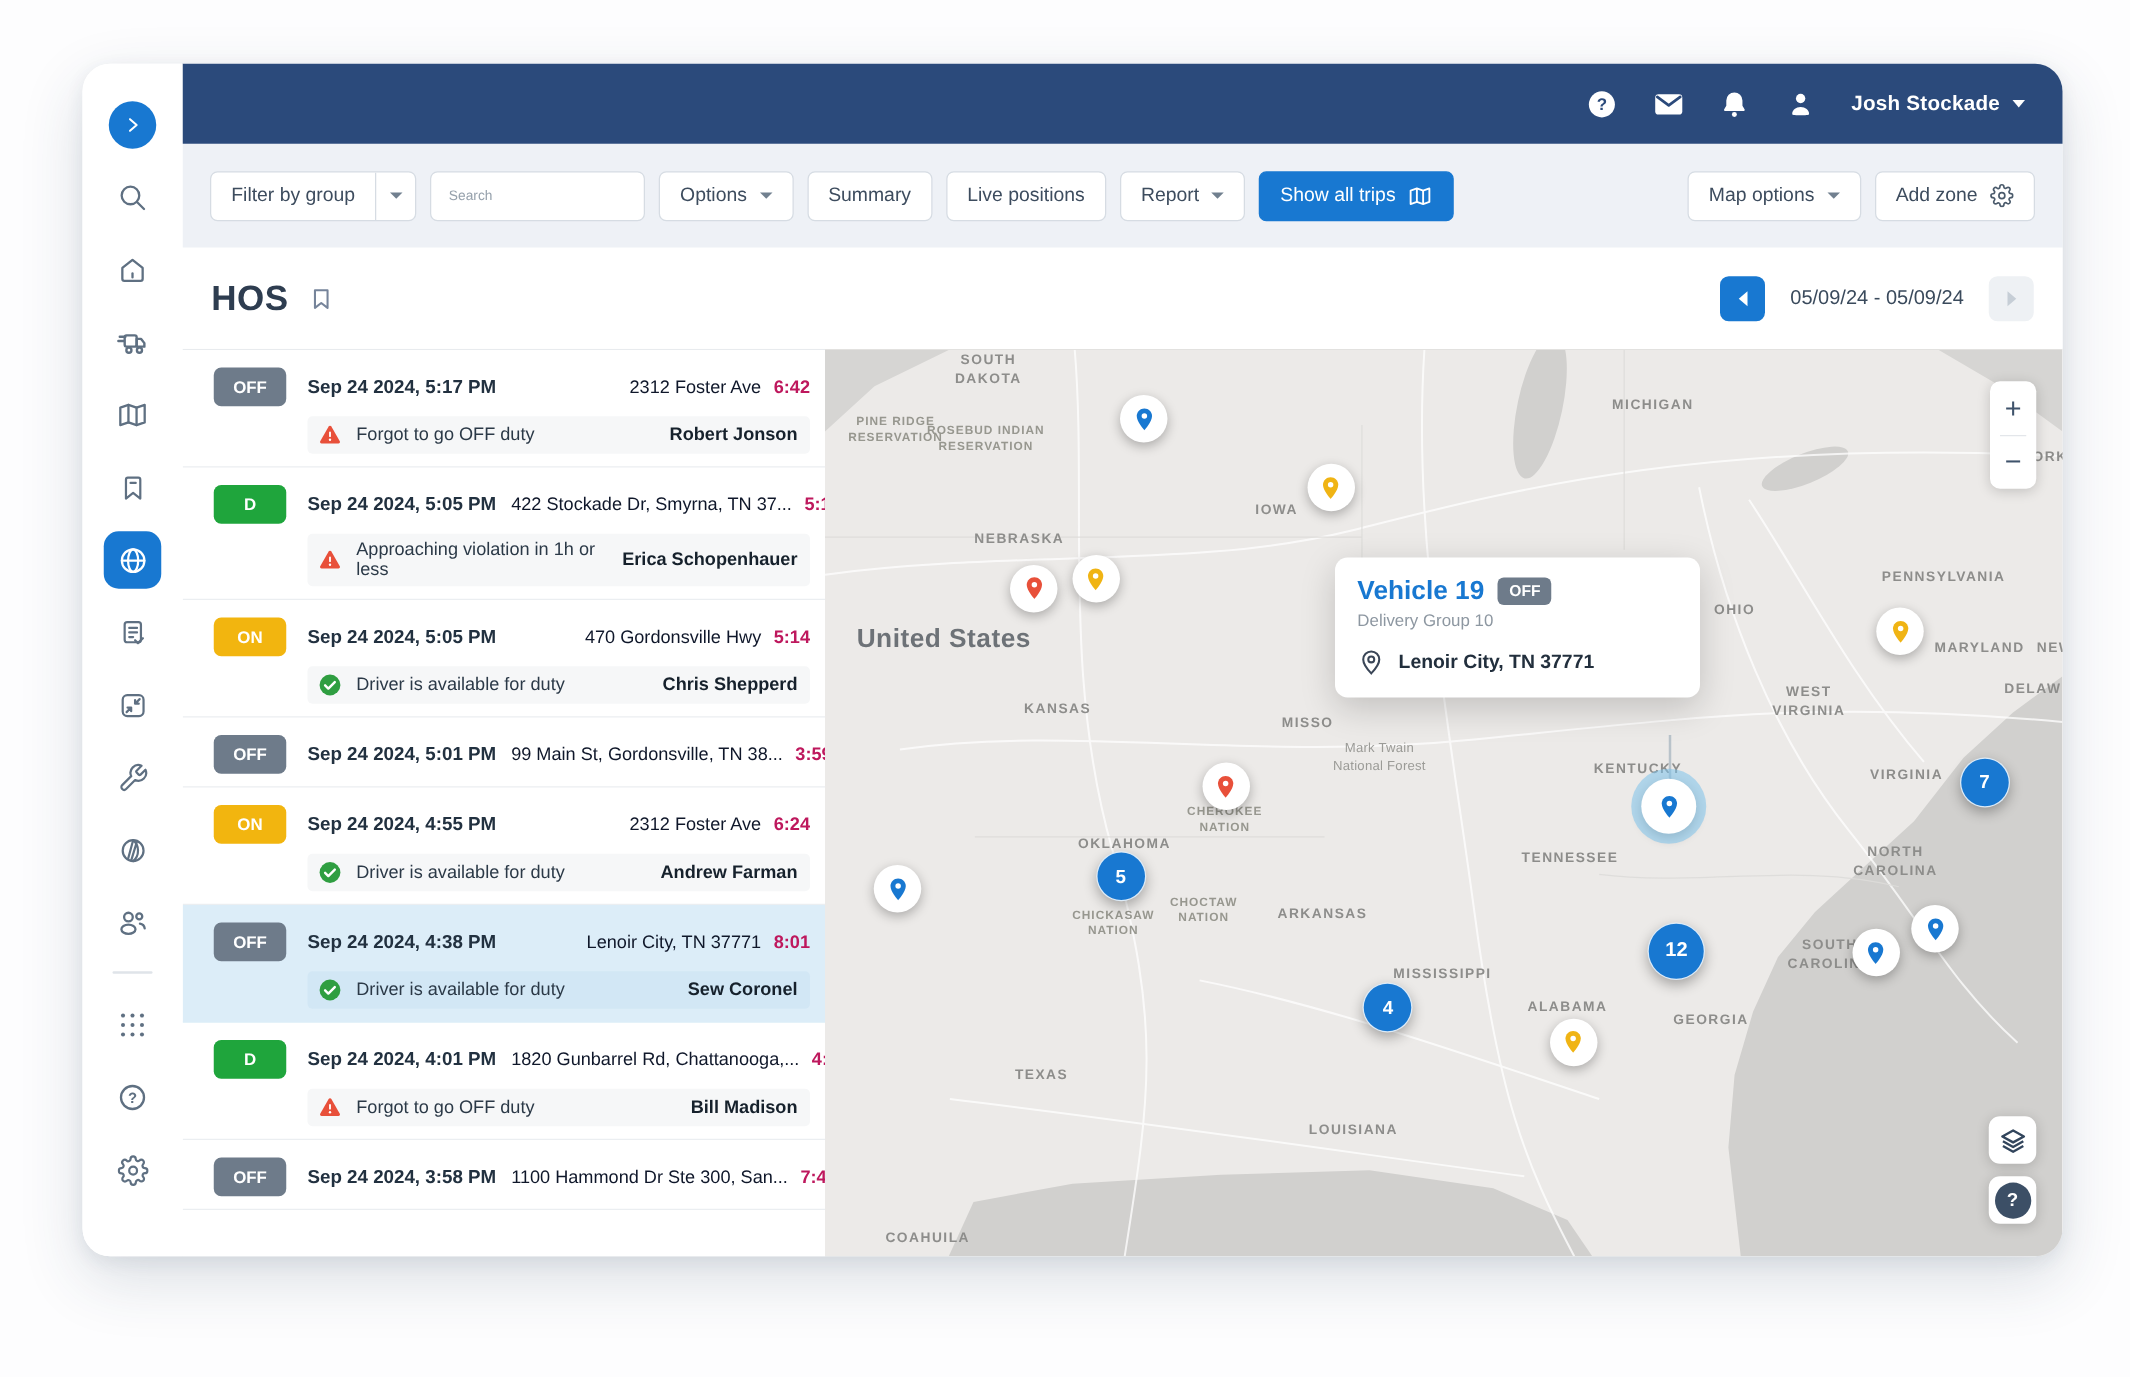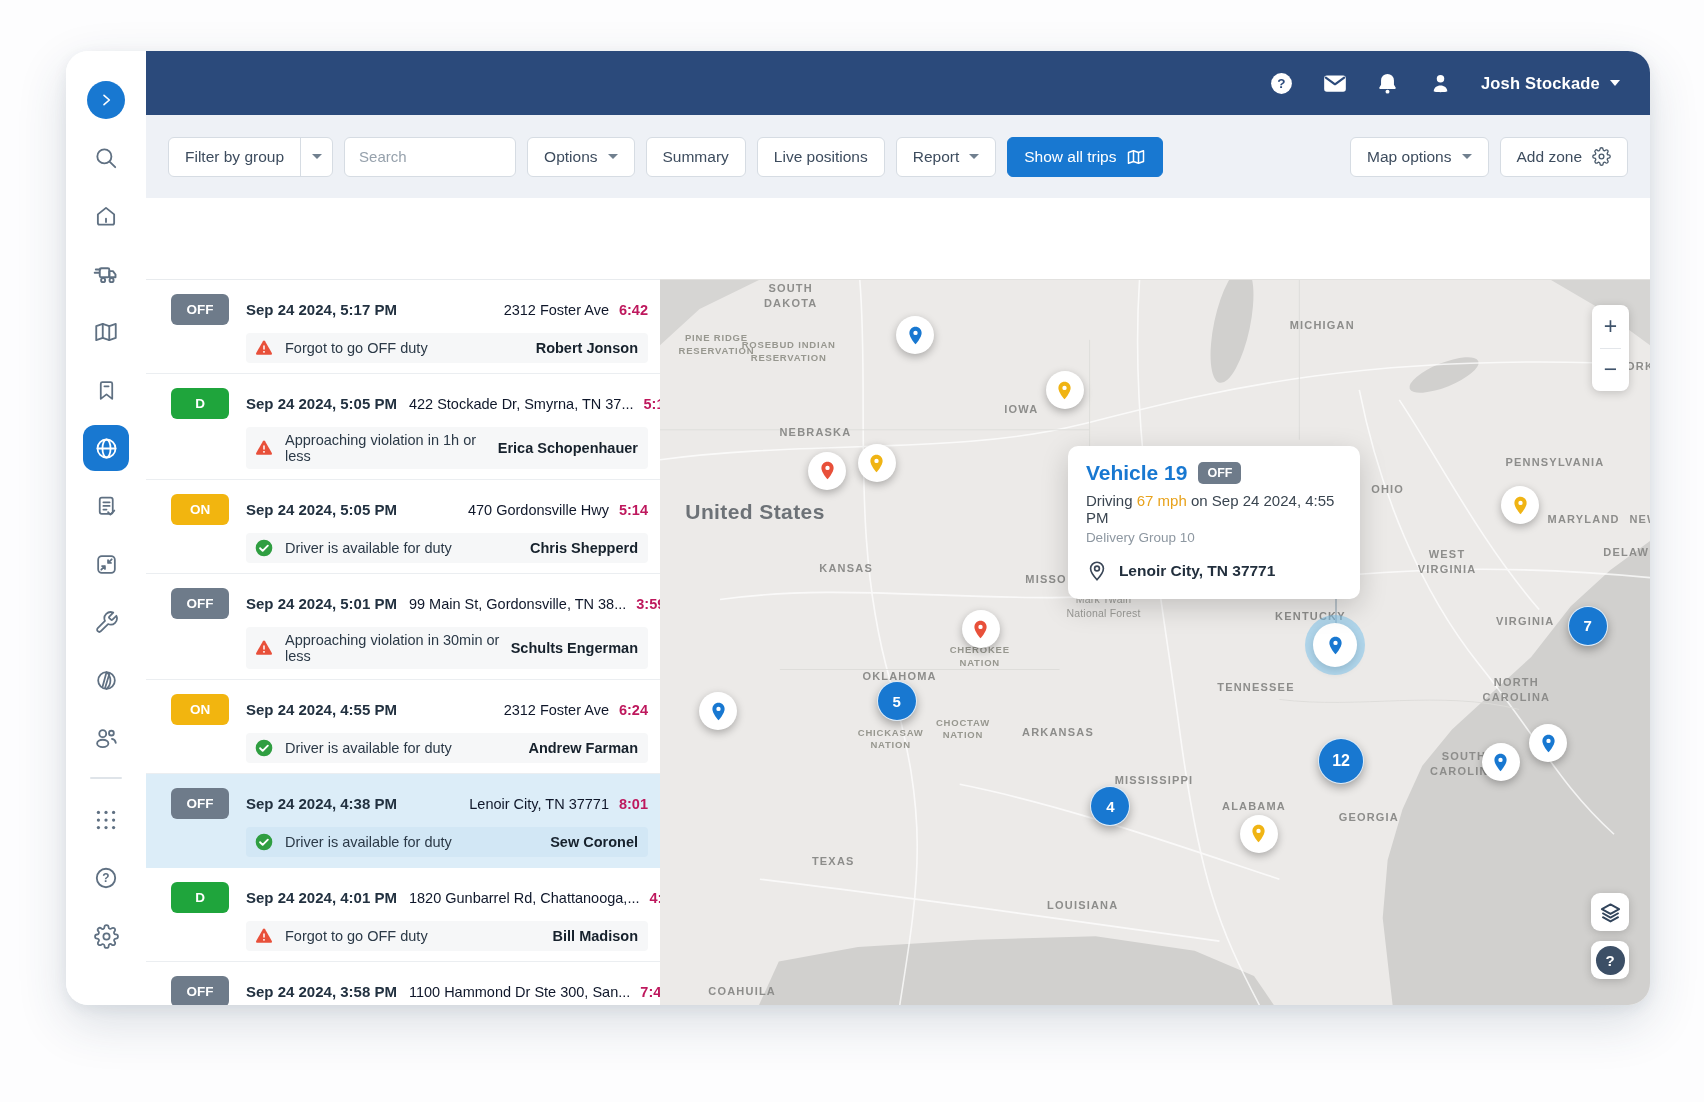--- a/index.html
+++ b/index.html
@@ -32,21 +32,21 @@
   
   .toolbar { position:absolute; left:80px; top:64px; right:0; height:83px; background:#eef1f6;
              display:flex; align-items:center; gap:11px; padding:0 22px; z-index:3; }
   .tbtn { height:40px; background:#fff; border:1px solid #d6dce3; border-radius:6px; display:flex; align-items:center;
           gap:10px; padding:0 16px; font-size:15.5px; color:#3d4c5e; cursor:pointer; white-space:nowrap; }
   .tbtn .tcaret { width:0; height:0; border-left:5px solid transparent; border-right:5px solid transparent; border-top:5.5px solid #71808f; }
   .split { display:flex; height:40px; border:1px solid #d6dce3; border-radius:6px; background:#fff; overflow:hidden; }
   .split-main { display:flex; align-items:center; padding:0 16px; font-size:15.5px; color:#3d4c5e; cursor:pointer; }
   .split-arrow { width:32px; border-left:1px solid #d6dce3; display:flex; align-items:center; justify-content:center; cursor:pointer; }
   .search-box { width:172px; height:40px; background:#fff; border:1px solid #d6dce3; border-radius:6px;
-                font-size:15px; color:#3d4c5e; padding:0 14px; font-family:"Liberation Sans", sans-serif; }
+                font-size:11px; color:#3d4c5e; padding:0 14px; font-family:"Liberation Sans", sans-serif; }
   .search-box::placeholder { color:#96a1ac; }
   .primary { background:#1878d1; border-color:#1878d1; color:#fff; }
   .toolbar-right { margin-left:auto; display:flex; gap:11px;justify-content:center; }
 
   
   .hos-header { position:absolute; left:80px; top:147px; right:0; height:81px; background:#fff;
                 display:flex; align-items:center; padding:0 23px; z-index:2; }
   .hos-title { font-size:28px; font-weight:700; color:#2e3d50; letter-spacing:.4px; }
   .hos-bookmark { margin-left:15px; cursor:pointer; display:flex; }
   .date-nav { margin-left:auto; display:flex; align-items:center; gap:20px; }
@@ -314,20 +314,37 @@
         <button class="tbtn">
           <span>Add zone</span>
           <svg width="19" height="19" viewBox="0 0 24 24" fill="none" stroke="#4a5a6b" stroke-width="1.7">
               <circle cx="12" cy="12" r="3"></circle>
               <path d="M19.4 15a1.65 1.65 0 0 0 .33 1.82l.06.06a2 2 0 1 1-2.83 2.83l-.06-.06a1.65 1.65 0 0 0-1.82-.33 1.65 1.65 0 0 0-1 1.51V21a2 2 0 1 1-4 0v-.09A1.65 1.65 0 0 0 9 19.4a1.65 1.65 0 0 0-1.82.33l-.06.06a2 2 0 1 1-2.83-2.83l.06-.06a1.65 1.65 0 0 0 .33-1.82 1.65 1.65 0 0 0-1.51-1H3a2 2 0 1 1 0-4h.09A1.65 1.65 0 0 0 4.6 9a1.65 1.65 0 0 0-.33-1.82l-.06-.06a2 2 0 1 1 2.83-2.83l.06.06a1.65 1.65 0 0 0 1.82.33H9a1.65 1.65 0 0 0 1-1.51V3a2 2 0 1 1 4 0v.09a1.65 1.65 0 0 0 1 1.51 1.65 1.65 0 0 0 1.82-.33l.06-.06a2 2 0 1 1 2.83 2.83l-.06.06a1.65 1.65 0 0 0-.33 1.82V9a1.65 1.65 0 0 0 1.51 1H21a2 2 0 1 1 0 4h-.09a1.65 1.65 0 0 0-1.51 1z"></path>
             </svg>
         </button>
       </div>
     </div>
 
+    <div class="hos-header">
+      <span class="hos-title">HOS</span>
+      <span class="hos-bookmark">
+        <svg width="22" height="22" viewBox="0 0 24 24" fill="none" stroke="#76849a" stroke-width="1.8" stroke-linejoin="round">
+            <path d="M6.5 4.5h11V20l-5.5-4.3L6.5 20z"></path>
+          </svg>
+      </span>
+      <div class="date-nav">
+        <span class="nav-btn nav-prev">
+            <span class="tri-left"></span>
+          </span>
+        <span class="date-range">05/09/24 - 05/09/24</span>
+        <span class="nav-btn nav-next">
+            <span class="tri-right"></span>
+          </span>
+      </div>
+    </div>
 
     <div class="content">
 
       <div class="hos-list">
 
       <div class="hos-item">
             <div class="line1">
               <span class="badge off">OFF</span>
               <span class="time">Sep 24 2024, 5:17 PM</span>
               <span class="addr">2312 Foster Ave</span>
@@ -384,32 +401,20 @@
               <span class="msg">Driver is available for duty</span>
               <span class="driver">Chris Shepperd</span>
             </div>
           </div>
           <div class="hos-item">
             <div class="line1">
               <span class="badge off">OFF</span>
               <span class="time">Sep 24 2024, 5:01 PM</span>
               <span class="addr">99 Main St, Gordonsville, TN 38...</span>
               <span class="dur">3:59</span>
-            </div>
-            <div class="line2">
-              <span class="alert-ic warn">
-                <svg width="20" height="20" viewBox="0 0 24 24">
-                  <path fill="#e8503a" d="M10.7 3.9a1.5 1.5 0 0 1 2.6 0l8.1 14.1a1.5 1.5 0 0 1-1.3 2.2H3.9a1.5 1.5 0 0 1-1.3-2.2z"></path>
-                  <rect x="11.1" y="8.6" width="1.8" height="5.4" rx="0.9" fill="#fff"></rect>
-                  <circle cx="12" cy="16.6" r="1.15" fill="#fff"></circle>
-                </svg>
-              </span>
-
-              <span class="msg">Approaching violation in 30min or less</span>
-              <span class="driver">Schults Engerman</span>
             </div>
           </div>
           <div class="hos-item">
             <div class="line1">
               <span class="badge on">ON</span>
               <span class="time">Sep 24 2024, 4:55 PM</span>
               <span class="addr">2312 Foster Ave</span>
               <span class="dur">6:24</span>
             </div>
             <div class="line2">
@@ -626,21 +631,20 @@
                 <circle cx="12" cy="9" r="2.5" fill="#fff"></circle>
               </svg>
             </div>
           </div>
 
         <div class="popup">
           <div class="popup-title-row">
             <span class="popup-title">Vehicle 19</span>
             <span class="popup-badge">OFF</span>
           </div>
-          <div class="popup-line"><span>Driving </span><span class="popup-speed">67 mph</span><span> on Sep 24 2024, 4:55 PM</span></div>
           <div class="popup-group">Delivery Group 10</div>
           <div class="popup-loc">
             <svg width="22" height="22" viewBox="0 0 24 24" fill="none" stroke="#3a4657" stroke-width="1.8">
                 <path d="M12 21.5s-7-7.3-7-12.1a7 7 0 0 1 14 0c0 4.8-7 12.1-7 12.1z"></path>
                 <circle cx="12" cy="9.3" r="2.6"></circle>
               </svg>
             <span>Lenoir City, TN 37771</span>
           </div>
         </div>
 

